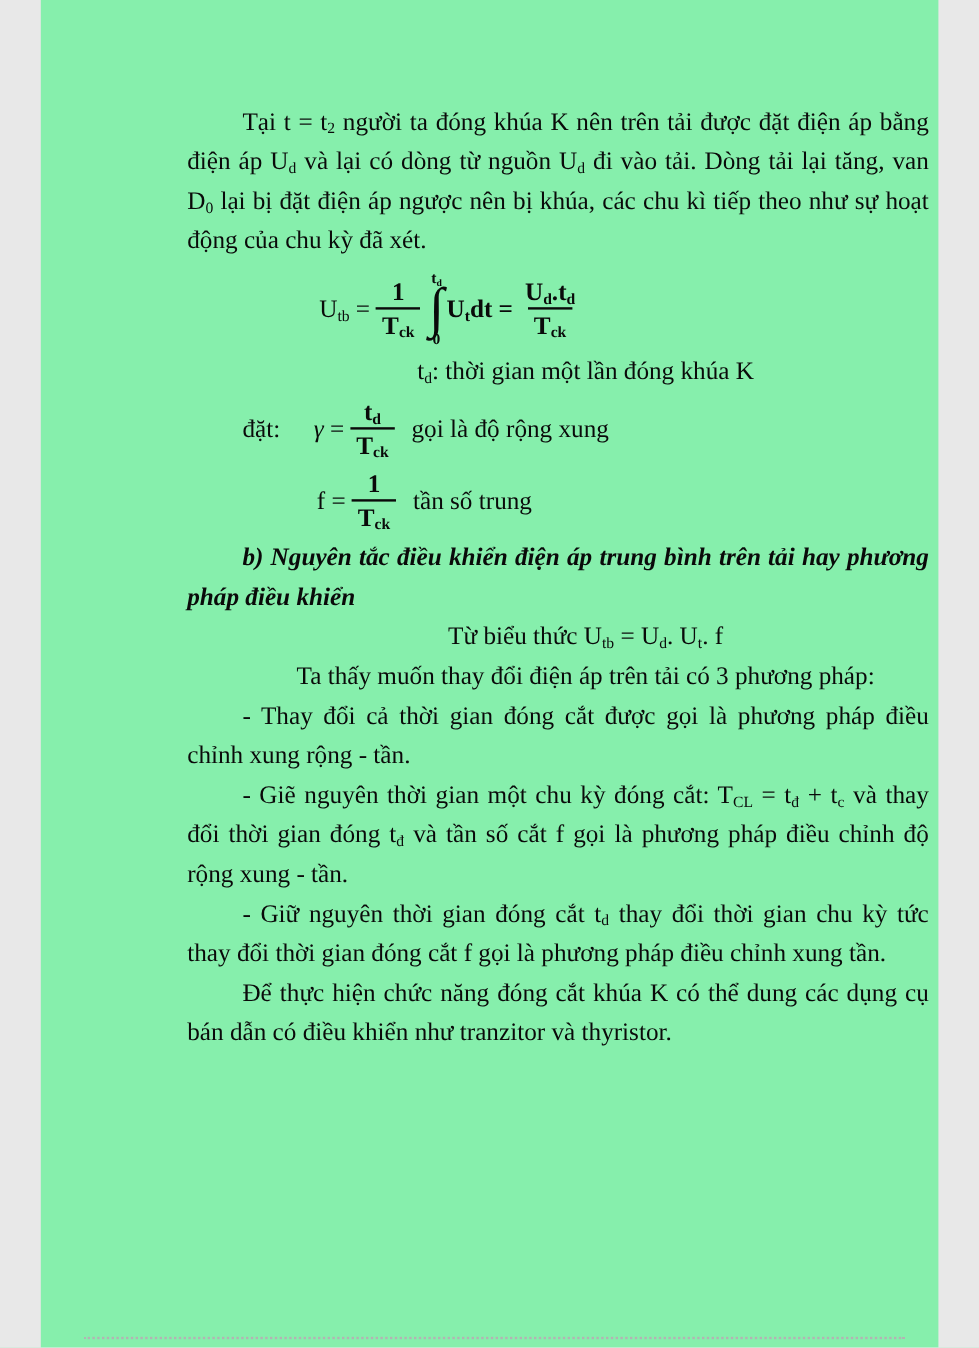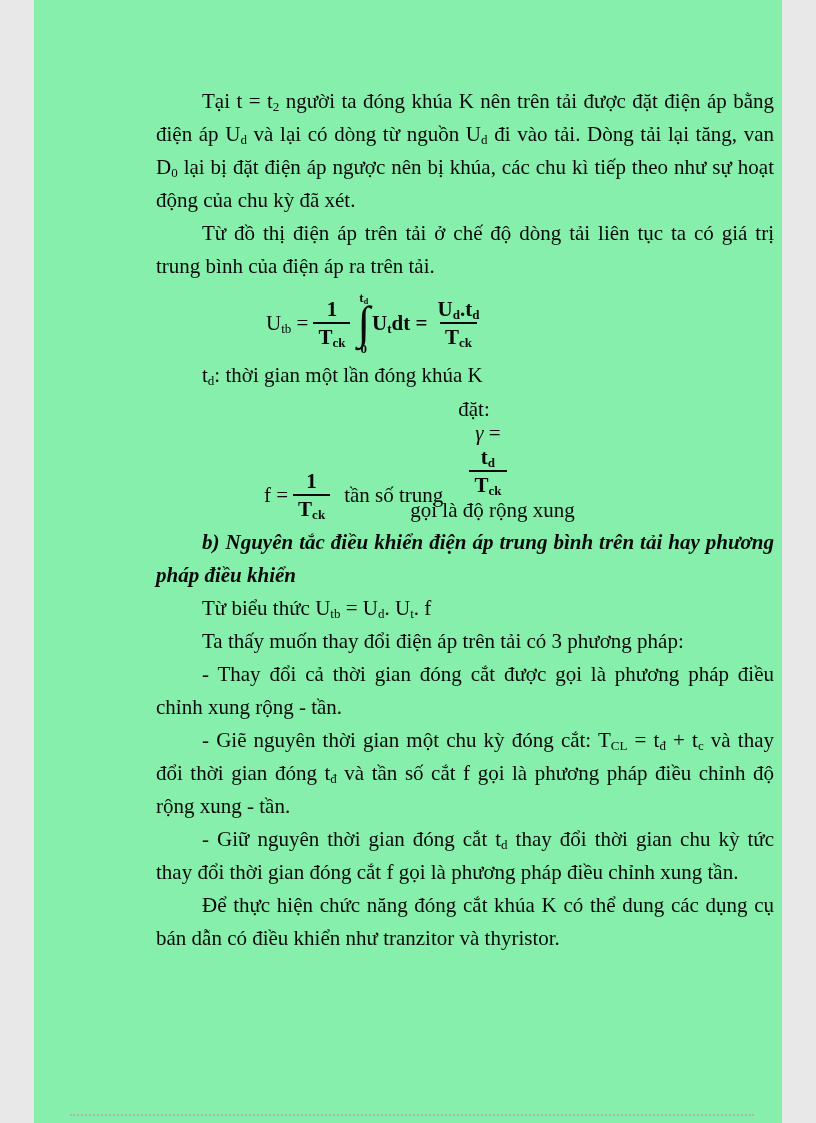--- a/index.html
+++ b/index.html
@@ -8,29 +8,29 @@
     background:#86efac;color:#0a0a0a;
     font-family:"Liberation Serif","DejaVu Serif",serif;
     overflow:hidden;
     text-decoration:underline;
   }
   .content{
     position:absolute;left:122px;top:85px;width:618px;
     font-size:21px;line-height:33px;
   }
   .para{margin:0;text-align:justify;text-indent:46px;}
-  .defline{margin:0;text-align:left;text-indent:46px;}
+  .defline{margin:0;text-align:center;text-indent:46px;}
   .heading{margin:0;text-align:justify;text-indent:46px;font-weight:bold;font-style:italic;}
   .sub{font-size:0.62em;vertical-align:-0.24em;line-height:0;}
   .b{font-weight:bold;}
   .i{font-style:italic;}
   
   .frow{display:flex;align-items:center;text-indent:0;line-height:1.15;}
   .frow-avg{margin:7px 0 3px 110px;height:66px;}
-  .frow-gamma{margin:5px 0 18px 46px;height:52px;flex-direction:column;}
+  .frow-gamma{margin:5px 0 6px 46px;height:52px;}
   .frow-freq{margin:5px 0 3px 108px;height:56px;}
   .frac{display:inline-flex;flex-direction:column;align-items:center;font-weight:bold;margin:0 5px;}
   .frac .num{padding:0 5px 1px 5px;}
   .frac .den{padding:1px 5px 0 5px;border-top:2px solid currentColor;}
   .intcol{display:inline-flex;flex-direction:column;align-items:center;font-weight:bold;margin:0 2px;line-height:1;}
   .int-limit{font-size:13px;line-height:13px;}
   .int-sign{font-size:46px;line-height:38px;font-weight:bold;}
   .flabel{margin-right:28px;}
   .fsuffix{margin-left:9px;}
   .dotted-divider{
@@ -39,21 +39,20 @@
   }
 </style>
 </head>
 <body>
 
 <div class="page">
   <div class="content">
 
     <p class="para"><span>Tại t = t</span><span class="sub">2</span><span> người ta đóng khúa K nên trên tải được đặt điện áp bằng điện áp U</span><span class="sub">d</span><span> và lại có dòng từ nguồn U</span><span class="sub">d</span><span> đi vào tải. Dòng tải lại tăng, van D</span><span class="sub">0</span><span> lại bị đặt điện áp ngược nên bị khúa, các chu kì tiếp theo như sự hoạt động của chu kỳ đã xét.</span></p>
 
-    <p class="para">Từ đồ thị điện áp trên tải ở chế độ dòng tải liên tục ta có giá trị trung bình của điện áp ra trên tải.</p>
 
     <div class="frow frow-avg">
       <span><span>U</span><span class="sub">tb</span><span> = </span></span>
       <span class="frac">
         <span class="num">1</span>
         <span class="den"><span>T</span><span class="sub">ck</span></span>
       </span>
       <span class="intcol">
         <span class="int-limit"><span>t</span><span class="sub">d</span></span>
         <span class="int-sign">∫</span>

